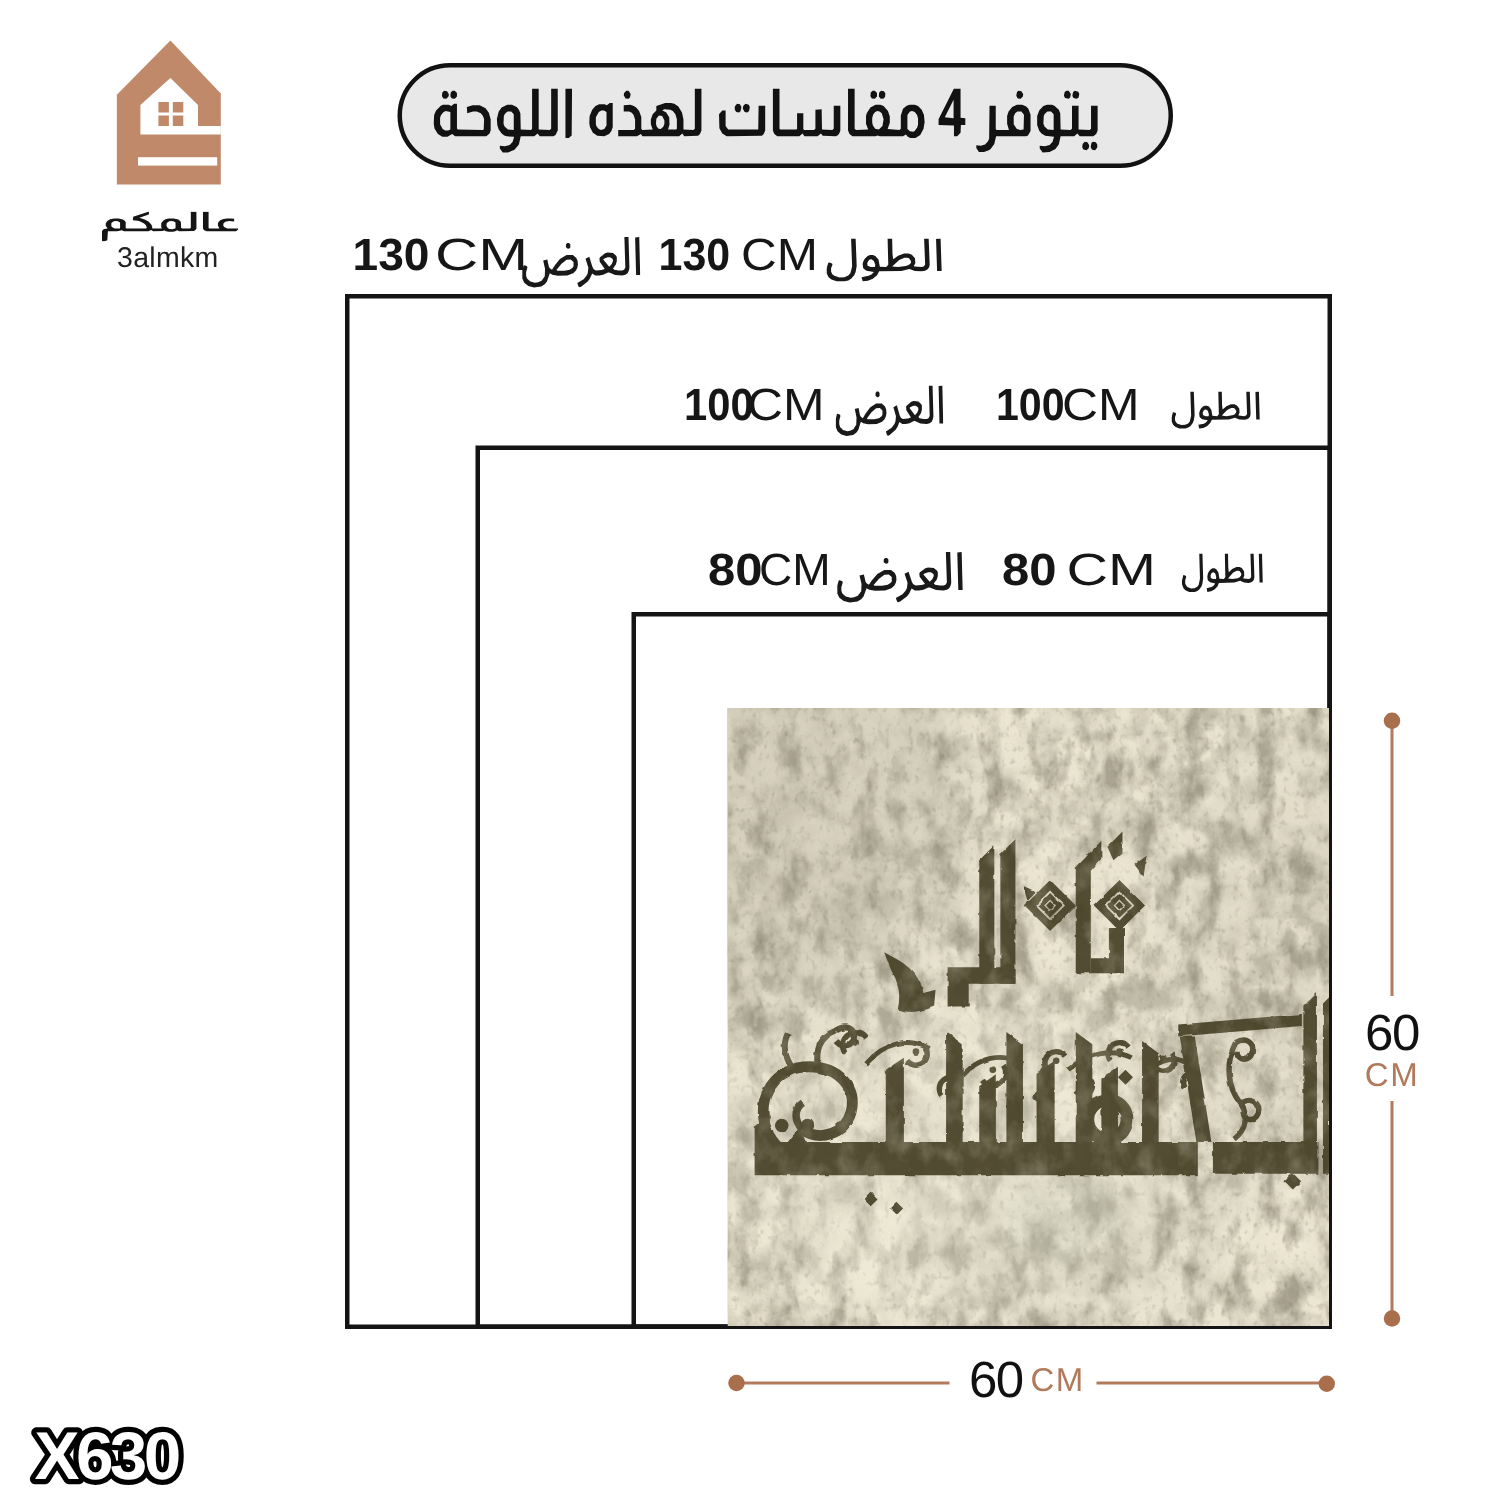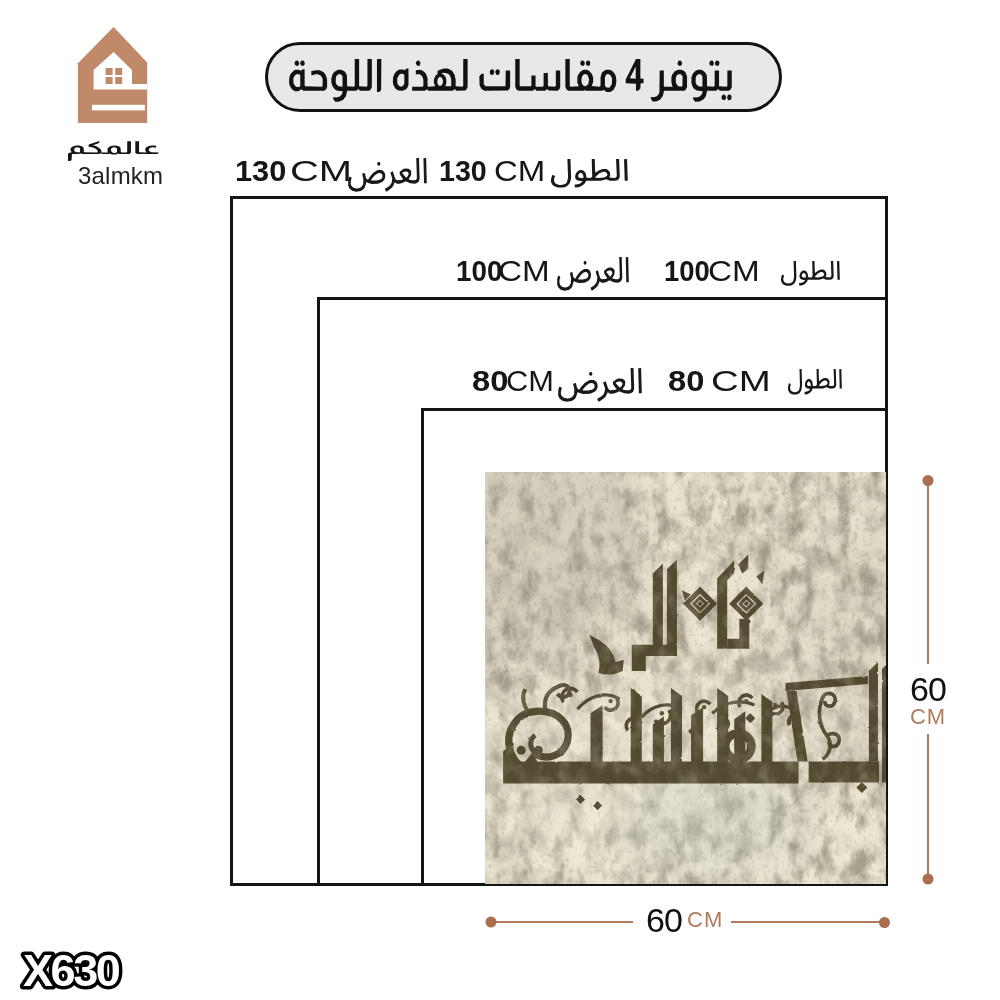--- a/index.html
+++ b/index.html
@@ -14,21 +14,21 @@
 <rect fill="#c08a6a" x="29.6" y="43" width="7" height="7"></rect>
 <rect fill="#c08a6a" x="39.2" y="43" width="7" height="7"></rect>
 <rect fill="#c08a6a" x="29.6" y="52" width="7" height="7"></rect>
 <rect fill="#c08a6a" x="39.2" y="52" width="7" height="7"></rect>
 </svg>
 
 <svg style="position:absolute;left:68px;top:141px" width="91" height="20" viewBox="0 0 438 165" preserveAspectRatio="none">
     <path d="M324.0 2.0L324.0 95.0L328.0 103.0L336.0 108.0L430.0 108.0L437.0 99.0L437.0 94.0L402.0 93.0L392.0 85.0L389.0 77.0L390.0 64.0L396.0 56.0L408.0 52.0L424.0 55.0L424.0 40.0L415.0 38.0L401.0 38.0L390.0 41.0L381.0 47.0L376.0 53.0L372.0 63.0L372.0 79.0L377.0 94.0L344.0 93.0L342.0 91.0L342.0 2.0ZM303.0 2.0L285.0 2.0L285.0 91.0L281.0 94.0L258.0 94.0L254.0 91.0L253.0 56.0L245.0 44.0L230.0 38.0L213.0 39.0L204.0 43.0L197.0 49.0L190.0 64.0L190.0 84.0L192.0 94.0L163.0 94.0L161.0 92.0L161.0 83.0L158.0 71.0L150.0 57.0L137.0 44.0L120.0 35.0L150.0 17.0L151.0 0.0L100.0 29.0L99.0 48.0L115.0 51.0L123.0 55.0L135.0 66.0L141.0 76.0L144.0 91.0L140.0 94.0L78.0 93.0L76.0 91.0L76.0 59.0L73.0 51.0L67.0 44.0L53.0 38.0L39.0 38.0L26.0 43.0L17.0 52.0L12.0 65.0L12.0 79.0L18.0 93.0L7.0 96.0L3.0 100.0L0.0 108.0L0.0 164.0L9.0 164.0L17.0 158.0L19.0 109.0L21.0 108.0L49.0 108.0L63.0 103.0L71.0 108.0L149.0 108.0L158.0 102.0L164.0 108.0L196.0 107.0L199.0 103.0L205.0 108.0L214.0 112.0L228.0 112.0L235.0 109.0L241.0 103.0L248.0 108.0L294.0 107.0L299.0 103.0L303.0 95.0ZM222.0 52.0L229.0 53.0L236.0 61.0L236.0 92.0L226.0 98.0L216.0 96.0L211.0 91.0L207.0 80.0L207.0 68.0L210.0 60.0L216.0 54.0ZM38.0 54.0L45.0 52.0L51.0 53.0L58.0 60.0L58.0 92.0L56.0 93.0L41.0 93.0L33.0 87.0L30.0 81.0L30.0 65.0L32.0 60.0Z" fill="#151515" fill-rule="evenodd"></path>
   </svg>
 
-<div class="abs" style="left:78px;top:162px;font-size:24px;color:#222;letter-spacing:0.2px">3almkm</div>
+<div class="abs" style="left:78px;top:162px;font-size:19px;color:#222;letter-spacing:0.2px">3almkm</div>
 
 <div class="abs" style="left:265px;top:42px;width:511px;height:64px;background:#e8e8e8;border:3px solid #121212;border-radius:35px"></div>
 
 <svg style="position:absolute;left:289px;top:59px" width="443" height="43" viewBox="0 0 1813 143" preserveAspectRatio="none">
     <path d="M1799.0 118.0L1795.0 121.0L1793.0 130.0L1797.0 136.0L1805.0 137.0L1811.0 131.0L1811.0 124.0L1807.0 119.0ZM1777.0 118.0L1771.0 123.0L1770.0 130.0L1773.0 135.0L1782.0 137.0L1788.0 132.0L1789.0 126.0L1784.0 119.0ZM905.0 38.0L887.0 38.0L886.0 91.0L804.0 91.0L797.0 83.0L797.0 49.0L788.0 49.0L779.0 57.0L780.0 88.0L788.0 100.0L800.0 106.0L896.0 105.0L901.0 101.0L905.0 93.0ZM1647.0 61.0L1647.0 81.0L1653.0 94.0L1659.0 100.0L1669.0 105.0L1693.0 107.0L1689.0 118.0L1681.0 125.0L1668.0 128.0L1654.0 127.0L1654.0 133.0L1662.0 142.0L1681.0 141.0L1697.0 134.0L1706.0 124.0L1711.0 106.0L1748.0 106.0L1757.0 100.0L1763.0 106.0L1800.0 106.0L1808.0 101.0L1812.0 93.0L1812.0 38.0L1794.0 38.0L1794.0 89.0L1790.0 92.0L1760.0 91.0L1760.0 38.0L1742.0 38.0L1742.0 89.0L1738.0 92.0L1711.0 91.0L1710.0 55.0L1706.0 47.0L1694.0 38.0L1687.0 36.0L1674.0 36.0L1664.0 39.0L1653.0 48.0ZM1675.0 51.0L1685.0 51.0L1692.0 57.0L1692.0 92.0L1676.0 91.0L1667.0 84.0L1664.0 78.0L1665.0 61.0L1668.0 56.0ZM1623.0 45.0L1617.0 40.0L1606.0 36.0L1592.0 36.0L1579.0 41.0L1569.0 51.0L1565.0 61.0L1565.0 78.0L1570.0 92.0L1536.0 92.0L1534.0 90.0L1534.0 38.0L1517.0 38.0L1516.0 111.0L1513.0 117.0L1505.0 124.0L1493.0 127.0L1481.0 126.0L1481.0 132.0L1488.0 141.0L1502.0 141.0L1515.0 137.0L1520.0 134.0L1530.0 123.0L1535.0 106.0L1617.0 106.0L1622.0 104.0L1629.0 94.0L1629.0 58.0ZM1593.0 51.0L1604.0 51.0L1611.0 58.0L1610.0 91.0L1600.0 92.0L1591.0 89.0L1583.0 79.0L1583.0 62.0L1587.0 55.0ZM851.0 34.0L845.0 39.0L844.0 45.0L849.0 52.0L856.0 53.0L861.0 50.0L863.0 41.0L860.0 36.0ZM828.0 34.0L822.0 40.0L822.0 47.0L826.0 52.0L834.0 53.0L838.0 50.0L840.0 41.0L836.0 35.0ZM2.0 58.0L0.0 77.0L3.0 89.0L12.0 101.0L24.0 107.0L38.0 107.0L51.0 101.0L59.0 106.0L144.0 106.0L153.0 100.0L156.0 93.0L156.0 68.0L151.0 54.0L142.0 44.0L126.0 37.0L107.0 37.0L91.0 41.0L92.0 55.0L108.0 51.0L118.0 51.0L129.0 55.0L135.0 61.0L138.0 68.0L137.0 91.0L134.0 92.0L66.0 91.0L64.0 88.0L64.0 34.0L56.0 34.0L49.0 39.0L41.0 36.0L26.0 36.0L20.0 38.0L7.0 49.0ZM33.0 50.0L46.0 52.0L46.0 91.0L40.0 93.0L32.0 93.0L25.0 90.0L18.0 79.0L18.0 65.0L20.0 60.0L26.0 53.0ZM489.0 32.0L481.0 32.0L473.0 37.0L467.0 35.0L452.0 35.0L442.0 39.0L433.0 47.0L426.0 61.0L425.0 77.0L427.0 86.0L435.0 98.0L447.0 105.0L466.0 106.0L479.0 101.0L485.0 95.0L489.0 86.0ZM465.0 49.0L472.0 52.0L472.0 82.0L466.0 90.0L457.0 92.0L451.0 90.0L445.0 84.0L443.0 79.0L443.0 64.0L451.0 52.0L458.0 49.0ZM1750.0 5.0L1745.0 8.0L1743.0 16.0L1746.0 21.0L1755.0 23.0L1760.0 20.0L1762.0 12.0L1759.0 7.0ZM1727.0 5.0L1722.0 8.0L1720.0 16.0L1723.0 21.0L1733.0 23.0L1737.0 20.0L1739.0 12.0L1733.0 5.0ZM1596.0 5.0L1592.0 8.0L1590.0 16.0L1594.0 22.0L1602.0 23.0L1608.0 18.0L1609.0 13.0L1604.0 6.0ZM1221.0 5.0L1216.0 9.0L1215.0 17.0L1219.0 22.0L1227.0 23.0L1232.0 19.0L1233.0 11.0L1229.0 6.0ZM1198.0 5.0L1193.0 9.0L1192.0 17.0L1196.0 22.0L1204.0 23.0L1210.0 18.0L1210.0 10.0L1204.0 5.0ZM526.0 5.0L520.0 10.0L519.0 15.0L524.0 22.0L532.0 23.0L536.0 20.0L538.0 12.0L532.0 5.0ZM52.0 5.0L47.0 9.0L46.0 17.0L50.0 22.0L58.0 23.0L64.0 18.0L64.0 10.0L58.0 5.0ZM29.0 5.0L24.0 9.0L23.0 17.0L27.0 22.0L35.0 23.0L41.0 18.0L42.0 13.0L37.0 6.0ZM1438.0 0.0L1420.0 0.0L1378.0 68.0L1378.0 81.0L1420.0 82.0L1420.0 106.0L1429.0 106.0L1438.0 98.0L1439.0 81.0L1451.0 81.0L1451.0 66.0L1438.0 65.0ZM1419.0 25.0L1419.0 66.0L1395.0 64.0ZM1131.0 0.0L1131.0 93.0L1135.0 101.0L1143.0 106.0L1206.0 106.0L1211.0 104.0L1218.0 106.0L1281.0 106.0L1289.0 102.0L1294.0 107.0L1301.0 110.0L1315.0 110.0L1328.0 103.0L1337.0 89.0L1340.0 74.0L1338.0 58.0L1332.0 47.0L1322.0 39.0L1313.0 36.0L1299.0 36.0L1291.0 38.0L1281.0 45.0L1275.0 60.0L1275.0 89.0L1271.0 92.0L1239.0 90.0L1245.0 76.0L1245.0 62.0L1240.0 50.0L1228.0 39.0L1219.0 36.0L1206.0 36.0L1192.0 42.0L1182.0 55.0L1180.0 61.0L1180.0 78.0L1186.0 91.0L1153.0 92.0L1149.0 89.0L1149.0 0.0ZM1306.0 50.0L1313.0 52.0L1319.0 58.0L1322.0 66.0L1322.0 80.0L1320.0 86.0L1313.0 94.0L1309.0 96.0L1300.0 95.0L1293.0 90.0L1293.0 59.0L1300.0 51.0ZM1211.0 50.0L1217.0 51.0L1223.0 55.0L1228.0 68.0L1225.0 83.0L1215.0 91.0L1205.0 89.0L1199.0 82.0L1197.0 76.0L1197.0 65.0L1200.0 57.0L1205.0 52.0ZM926.0 0.0L926.0 93.0L930.0 101.0L938.0 106.0L998.0 106.0L1007.0 100.0L1012.0 106.0L1048.0 106.0L1057.0 100.0L1062.0 105.0L1098.0 106.0L1104.0 103.0L1108.0 98.0L1110.0 93.0L1110.0 38.0L1092.0 38.0L1092.0 89.0L1088.0 92.0L1060.0 91.0L1059.0 46.0L1042.0 47.0L1042.0 89.0L1038.0 92.0L1011.0 92.0L1009.0 90.0L1009.0 55.0L992.0 55.0L992.0 89.0L990.0 91.0L946.0 91.0L944.0 89.0L944.0 0.0ZM731.0 0.0L713.0 0.0L713.0 89.0L709.0 92.0L682.0 91.0L682.0 69.0L678.0 53.0L668.0 40.0L657.0 34.0L648.0 32.0L632.0 32.0L608.0 39.0L608.0 49.0L598.0 57.0L593.0 69.0L593.0 79.0L598.0 91.0L570.0 92.0L567.0 90.0L567.0 63.0L561.0 50.0L553.0 42.0L545.0 38.0L537.0 36.0L519.0 37.0L519.0 51.0L534.0 51.0L541.0 54.0L546.0 59.0L550.0 69.0L550.0 89.0L546.0 92.0L504.0 92.0L504.0 106.0L555.0 106.0L566.0 101.0L570.0 106.0L670.0 106.0L679.0 100.0L684.0 106.0L722.0 105.0L727.0 101.0L731.0 93.0ZM615.0 60.0L624.0 61.0L630.0 71.0L630.0 78.0L627.0 85.0L620.0 90.0L614.0 89.0L609.0 84.0L607.0 78.0L608.0 67.0ZM624.0 48.0L630.0 46.0L646.0 47.0L653.0 50.0L660.0 57.0L664.0 68.0L664.0 89.0L662.0 91.0L640.0 91.0L644.0 80.0L643.0 64.0L635.0 53.0ZM378.0 0.0L360.0 0.0L360.0 110.0L369.0 110.0L377.0 104.0ZM339.0 0.0L321.0 0.0L321.0 89.0L317.0 92.0L287.0 91.0L287.0 0.0L269.0 0.0L269.0 89.0L266.0 92.0L238.0 91.0L237.0 55.0L233.0 47.0L227.0 41.0L214.0 36.0L201.0 36.0L186.0 42.0L178.0 51.0L173.0 67.0L174.0 81.0L178.0 91.0L186.0 100.0L193.0 104.0L200.0 106.0L220.0 107.0L216.0 118.0L208.0 125.0L195.0 128.0L181.0 127.0L181.0 133.0L189.0 142.0L203.0 142.0L221.0 136.0L233.0 124.0L238.0 106.0L275.0 106.0L284.0 100.0L290.0 106.0L327.0 106.0L333.0 103.0L339.0 93.0ZM202.0 51.0L212.0 51.0L219.0 57.0L219.0 92.0L203.0 91.0L194.0 84.0L191.0 78.0L192.0 61.0L195.0 56.0Z" fill="#121212" fill-rule="evenodd"></path>
   </svg>
 
 <div class="tok b" style="left:234.8px;top:156px;transform:scaleX(1.024)">130</div>
 <div class="tok" style="left:290.2px;top:156px;transform:scaleX(1.330)">CM</div>
 <svg style="position:absolute;left:348px;top:158px" width="79" height="34" viewBox="0 0 375 134" preserveAspectRatio="none">

